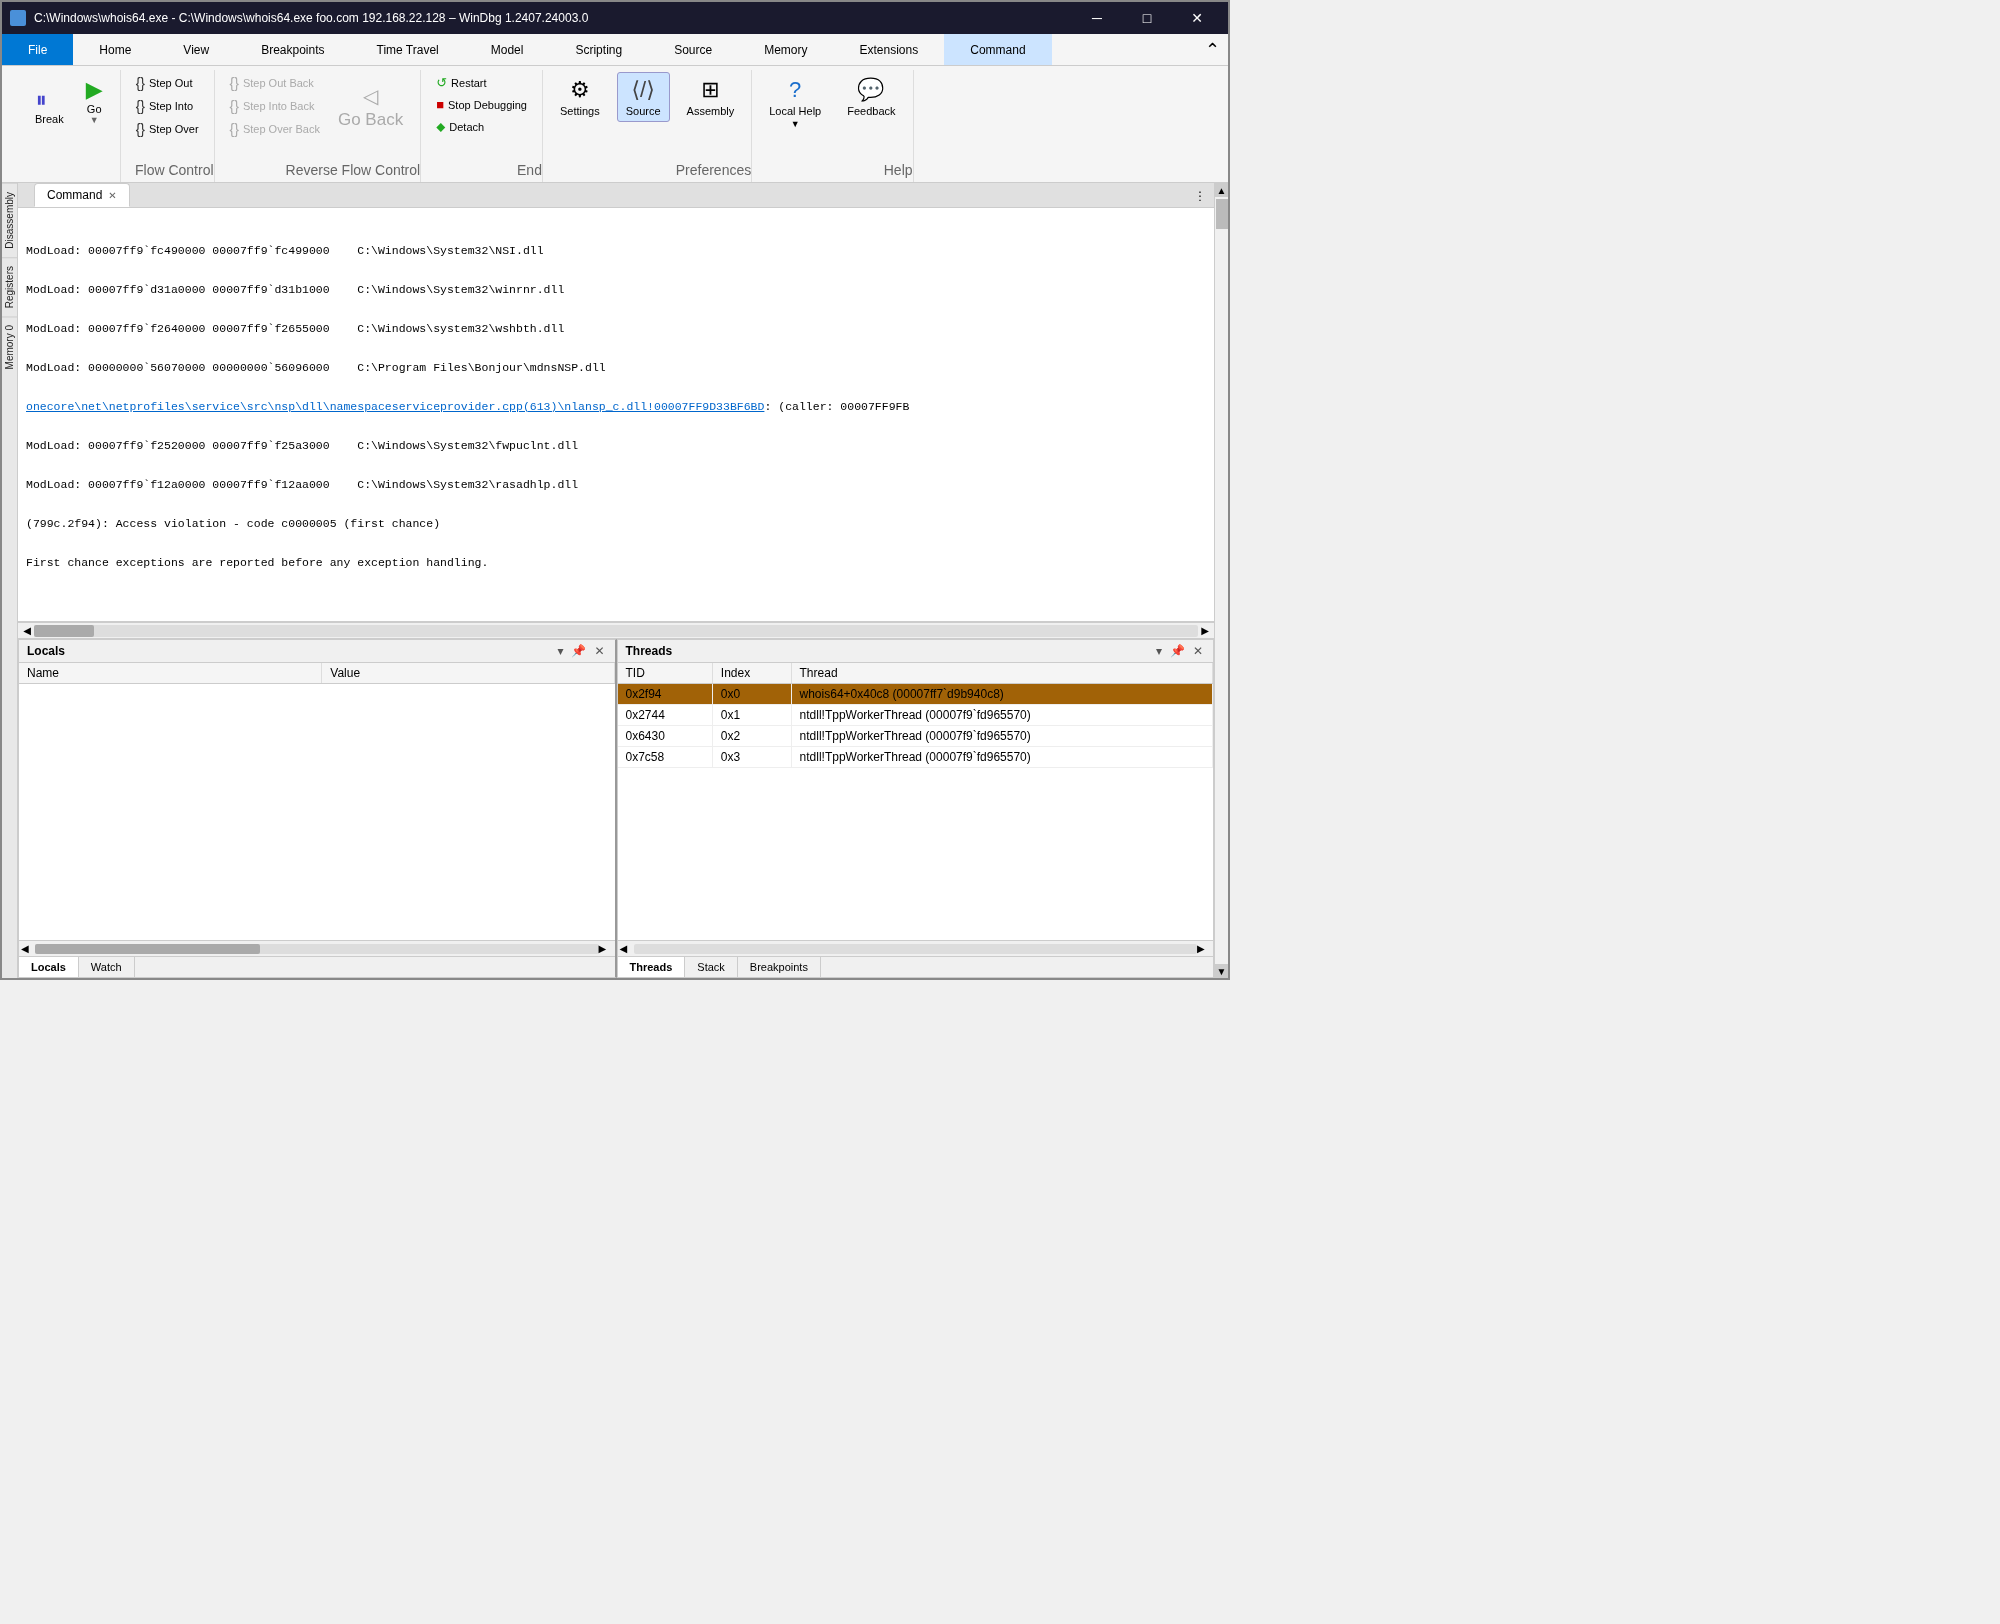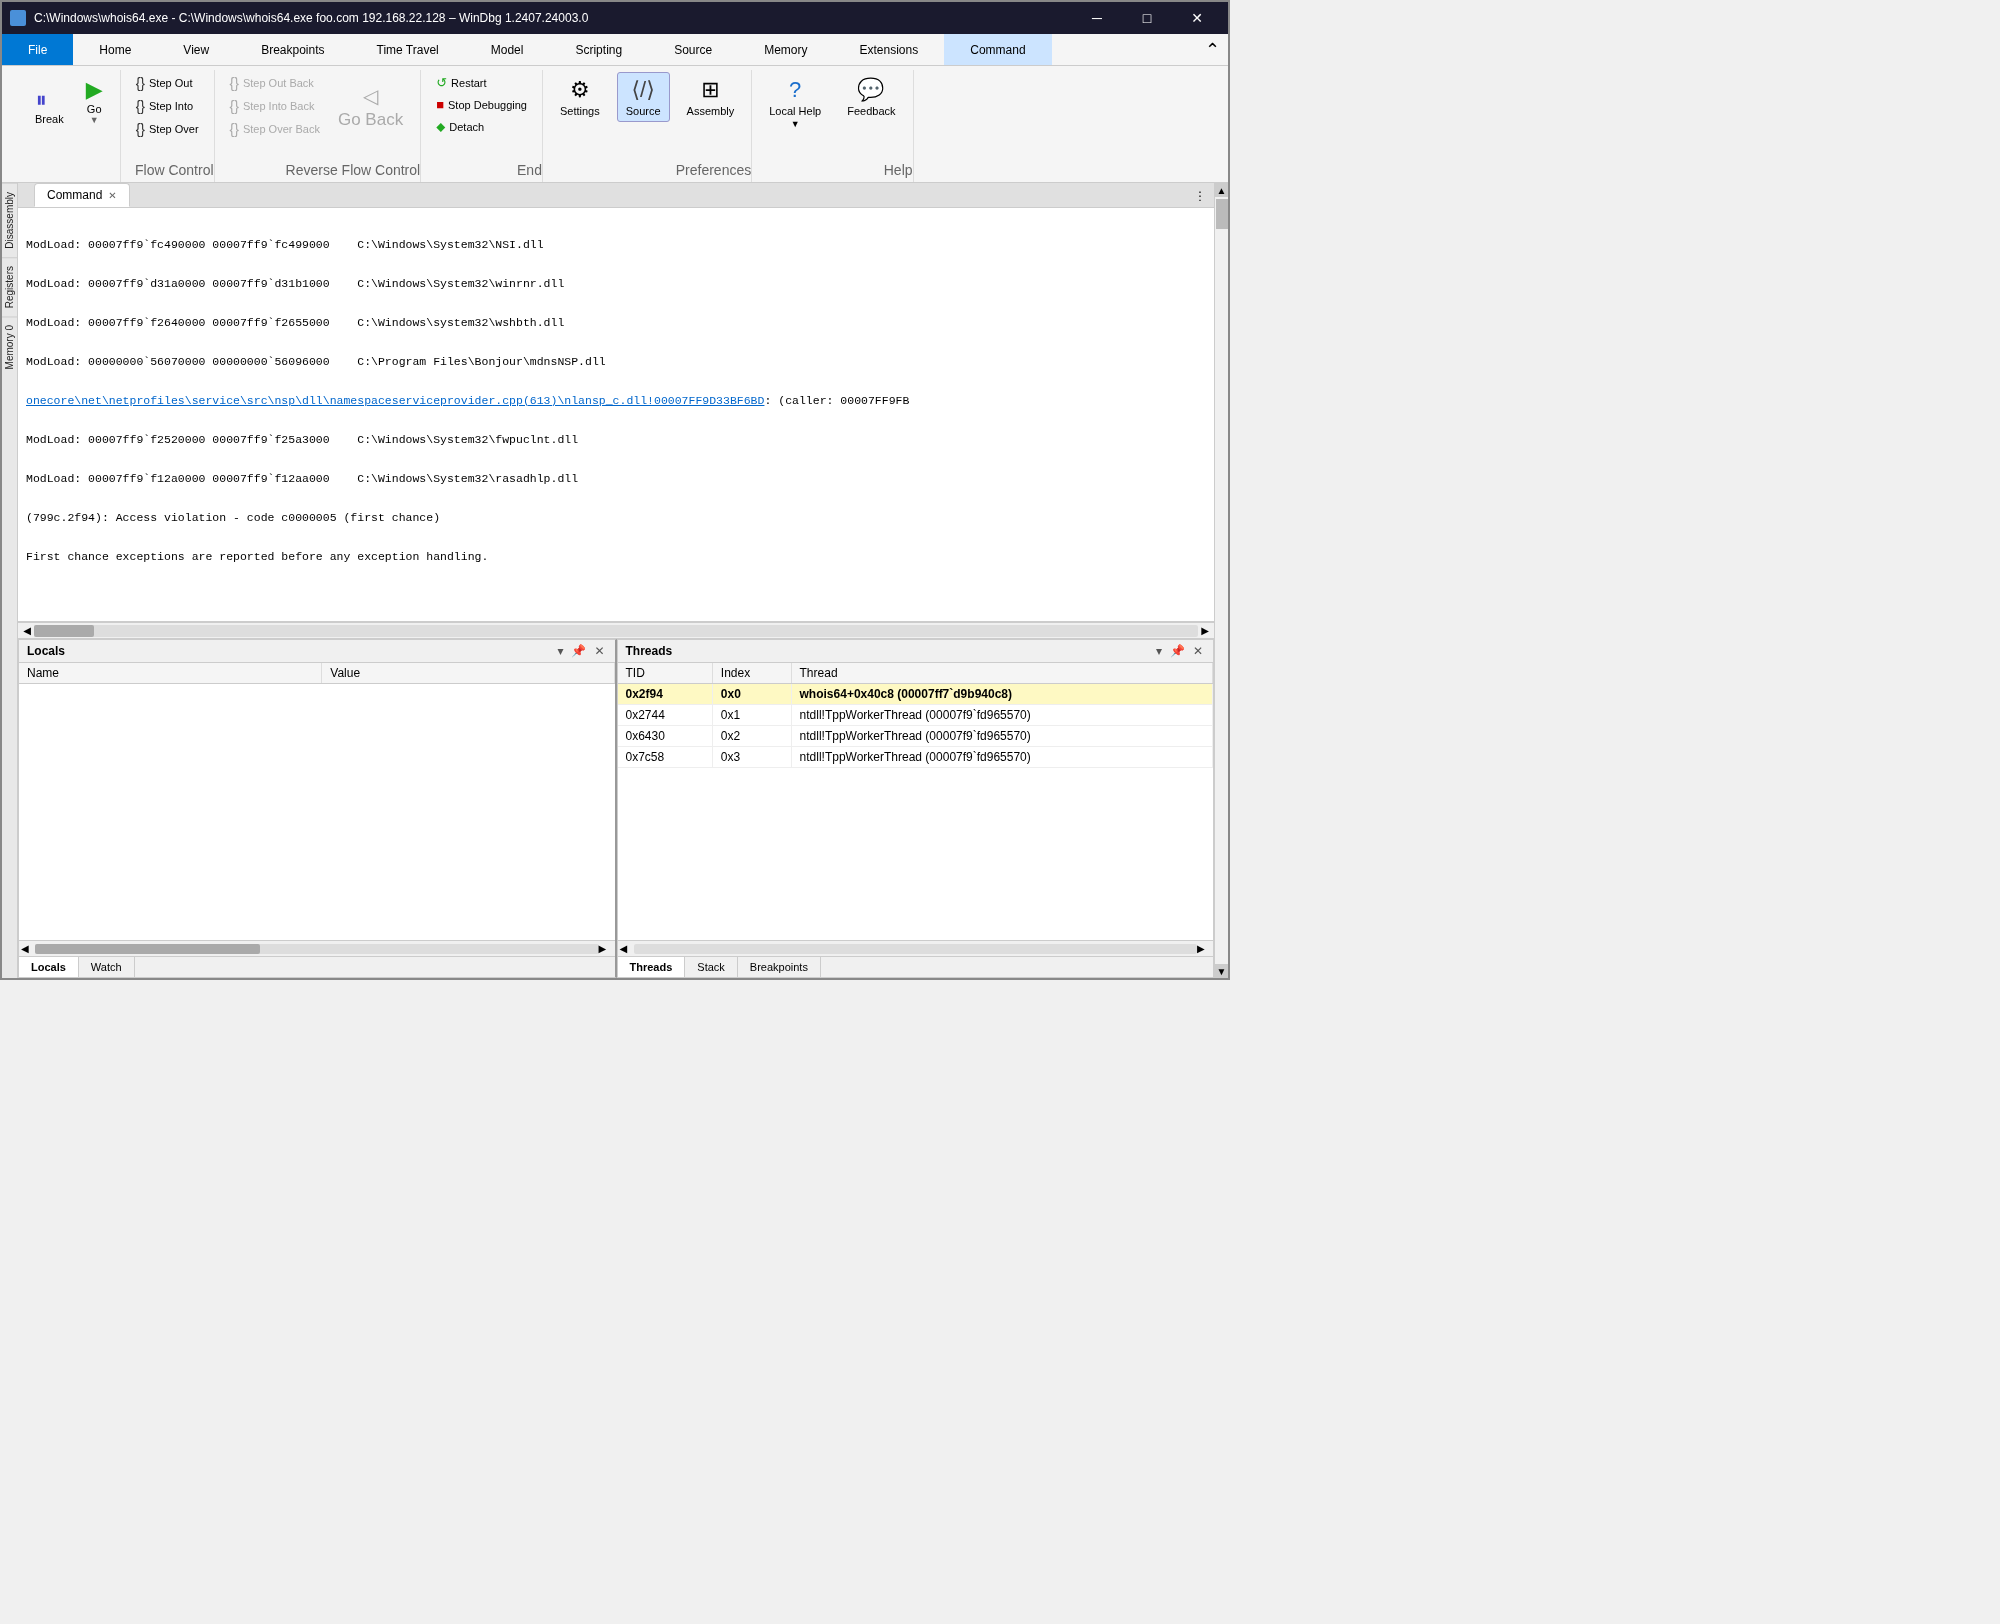--- a/index.html
+++ b/index.html
@@ -124,21 +124,21 @@
     }
     .tab.active { background: #fff; border-bottom: 1px solid #fff; z-index: 1; }
     .tab .tab-close { color: #666; font-size: 10px; }
 
     
     #command-output {
       flex: 1;
       background: #fff;
       font-family: 'Consolas', 'Courier New', monospace;
       font-size: 11.5px;
-      padding: 4px 8px;
+      padding: 10px 8px;
       overflow-y: auto;
       overflow-x: auto;
       color: #000;
       border-bottom: 1px solid #ccc;
       white-space: pre;
     }
     .link-text { color: #0066cc; text-decoration: underline; cursor: pointer; }
 
     
     #h-scrollbar {
@@ -208,21 +208,21 @@
     .panel-table th {
       background: #f5f5f5; border-bottom: 1px solid #ccc;
       border-right: 1px solid #ddd;
       padding: 3px 8px; text-align: left; font-weight: normal;
       cursor: pointer;
     }
     .panel-table td {
       padding: 3px 8px; border-bottom: 1px solid #eee;
       border-right: 1px solid #eee;
     }
-    .panel-table tr.selected { background: #fef9c3; font-weight: bold; padding-left: 16px; }
+    .panel-table tr.selected { background: #a16207; font-weight: normal; padding-left: 16px; }
 
     
     .panel-body { flex: 1; overflow: auto; }
     .panel-h-scroll {
       height: 16px; background: #f0f0f0;
       border-top: 1px solid #ccc;
     }
 
     
     .panel-footer {

